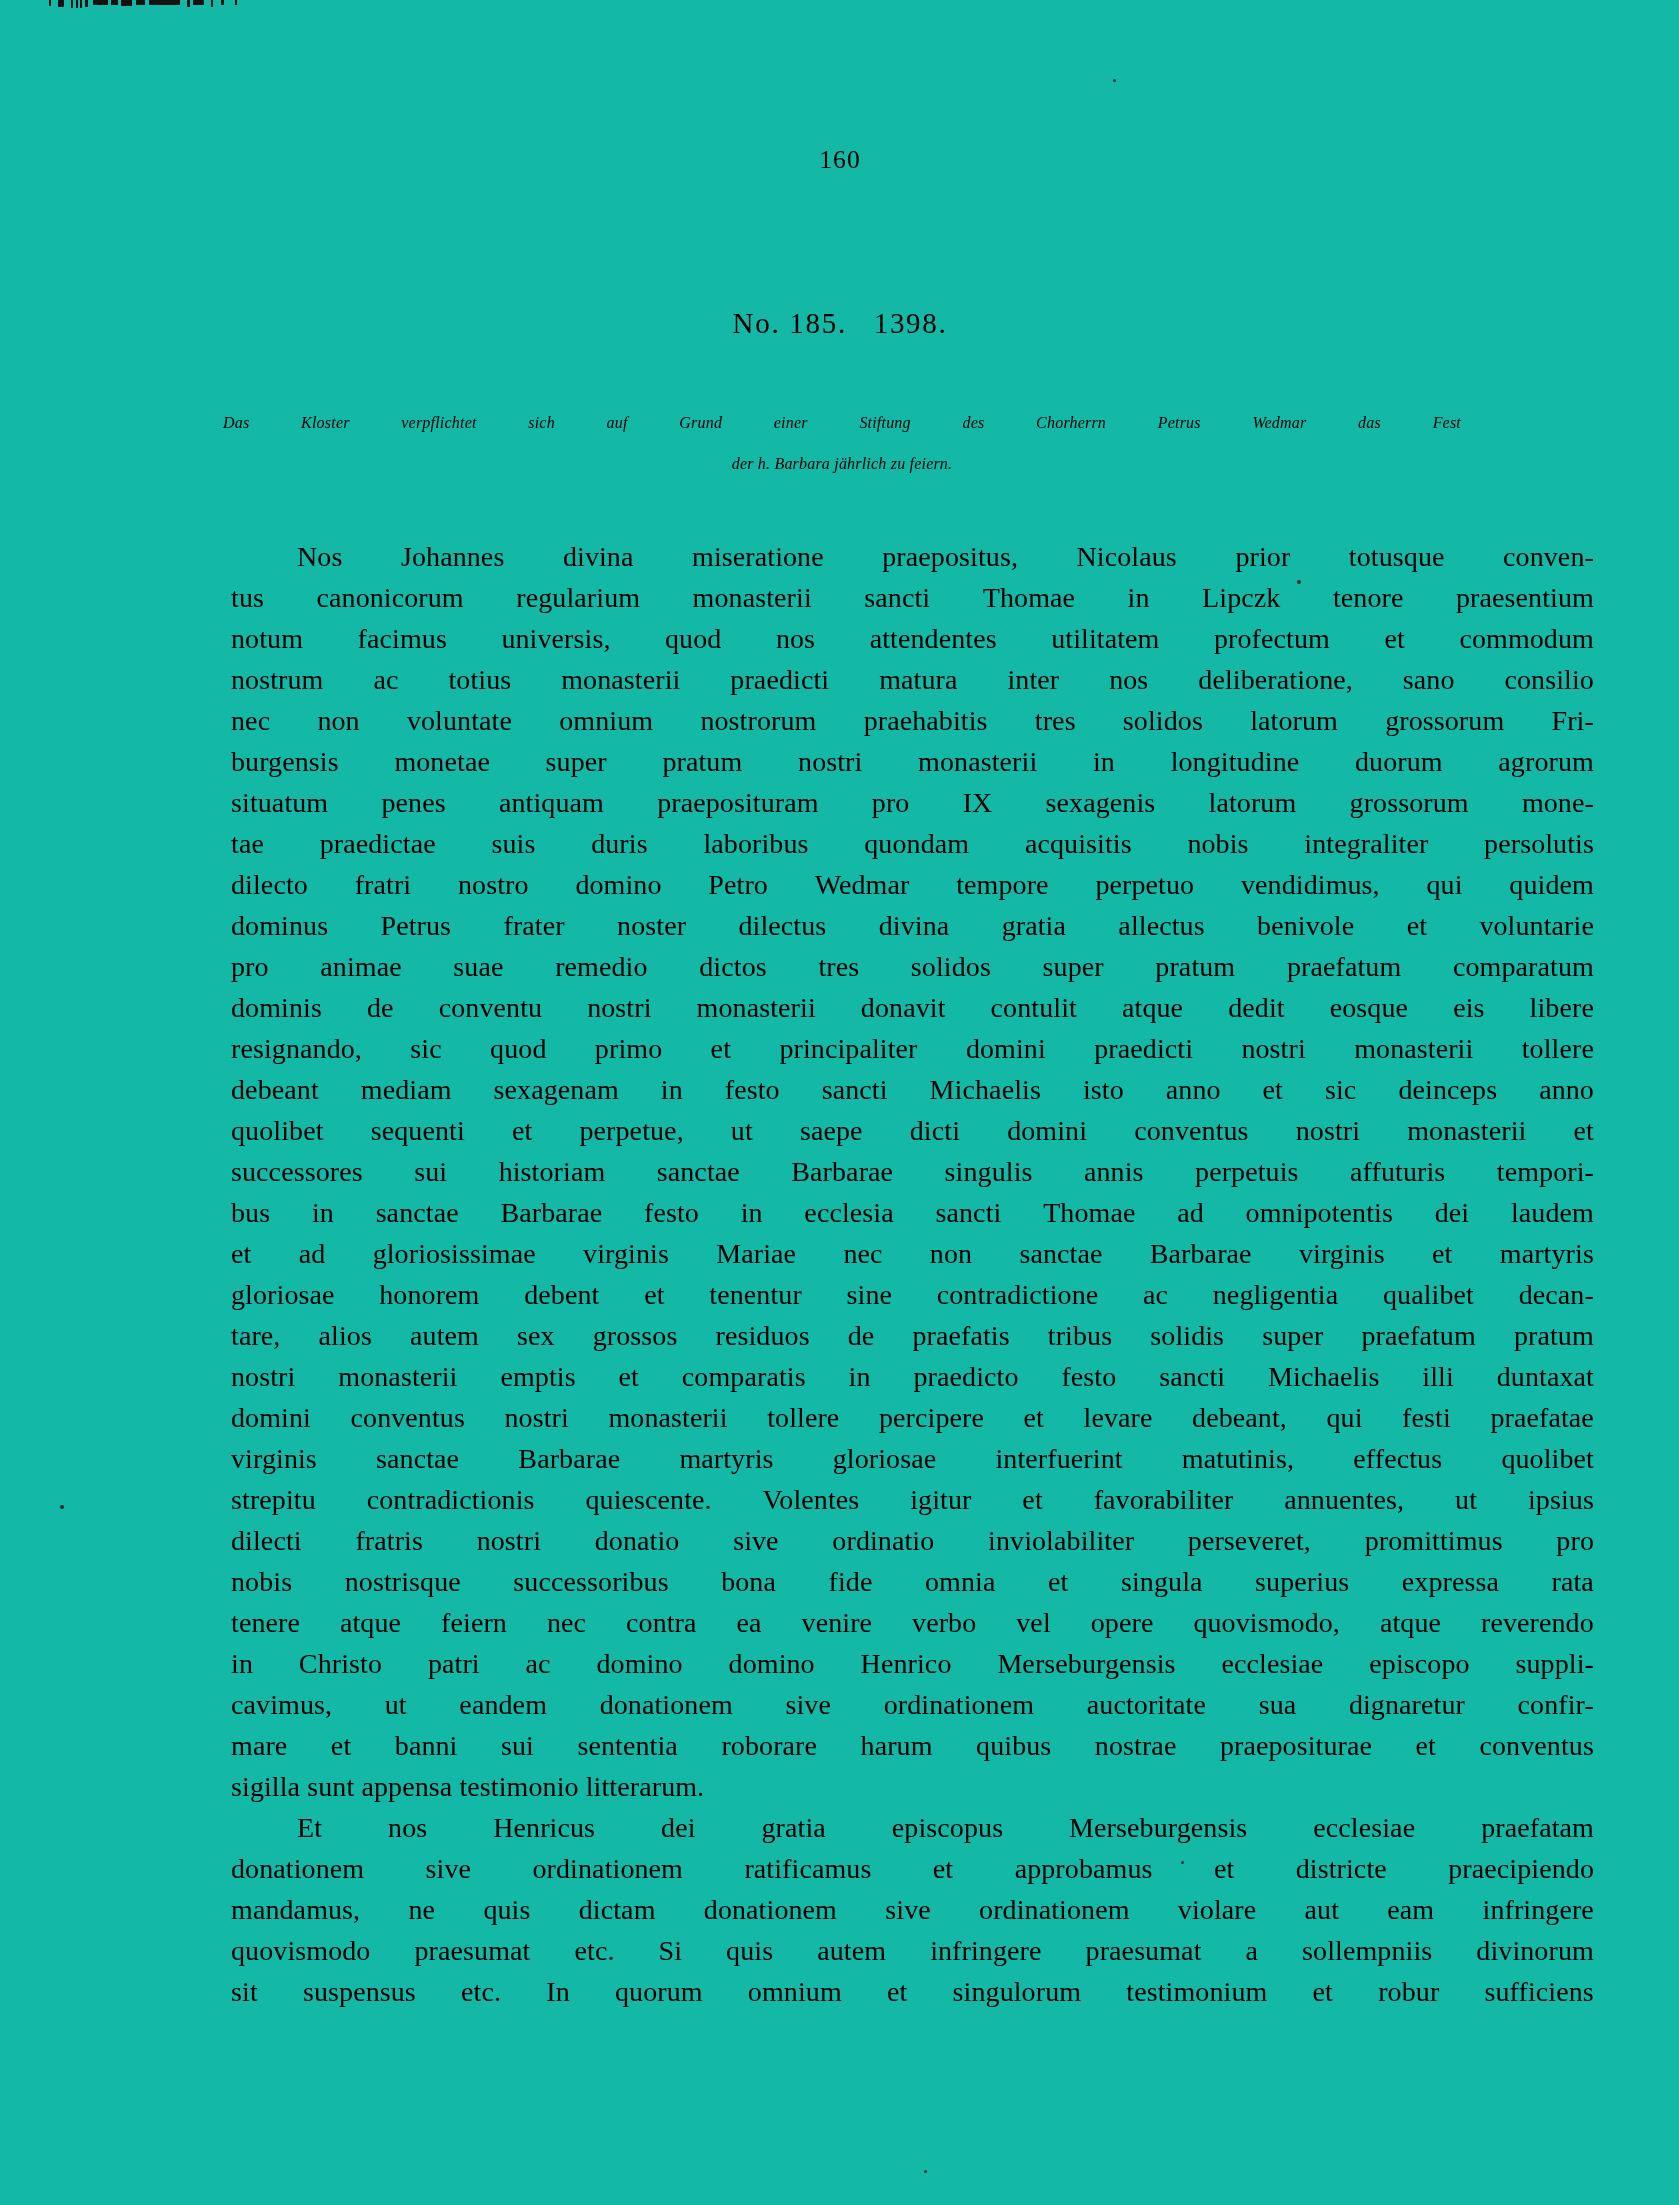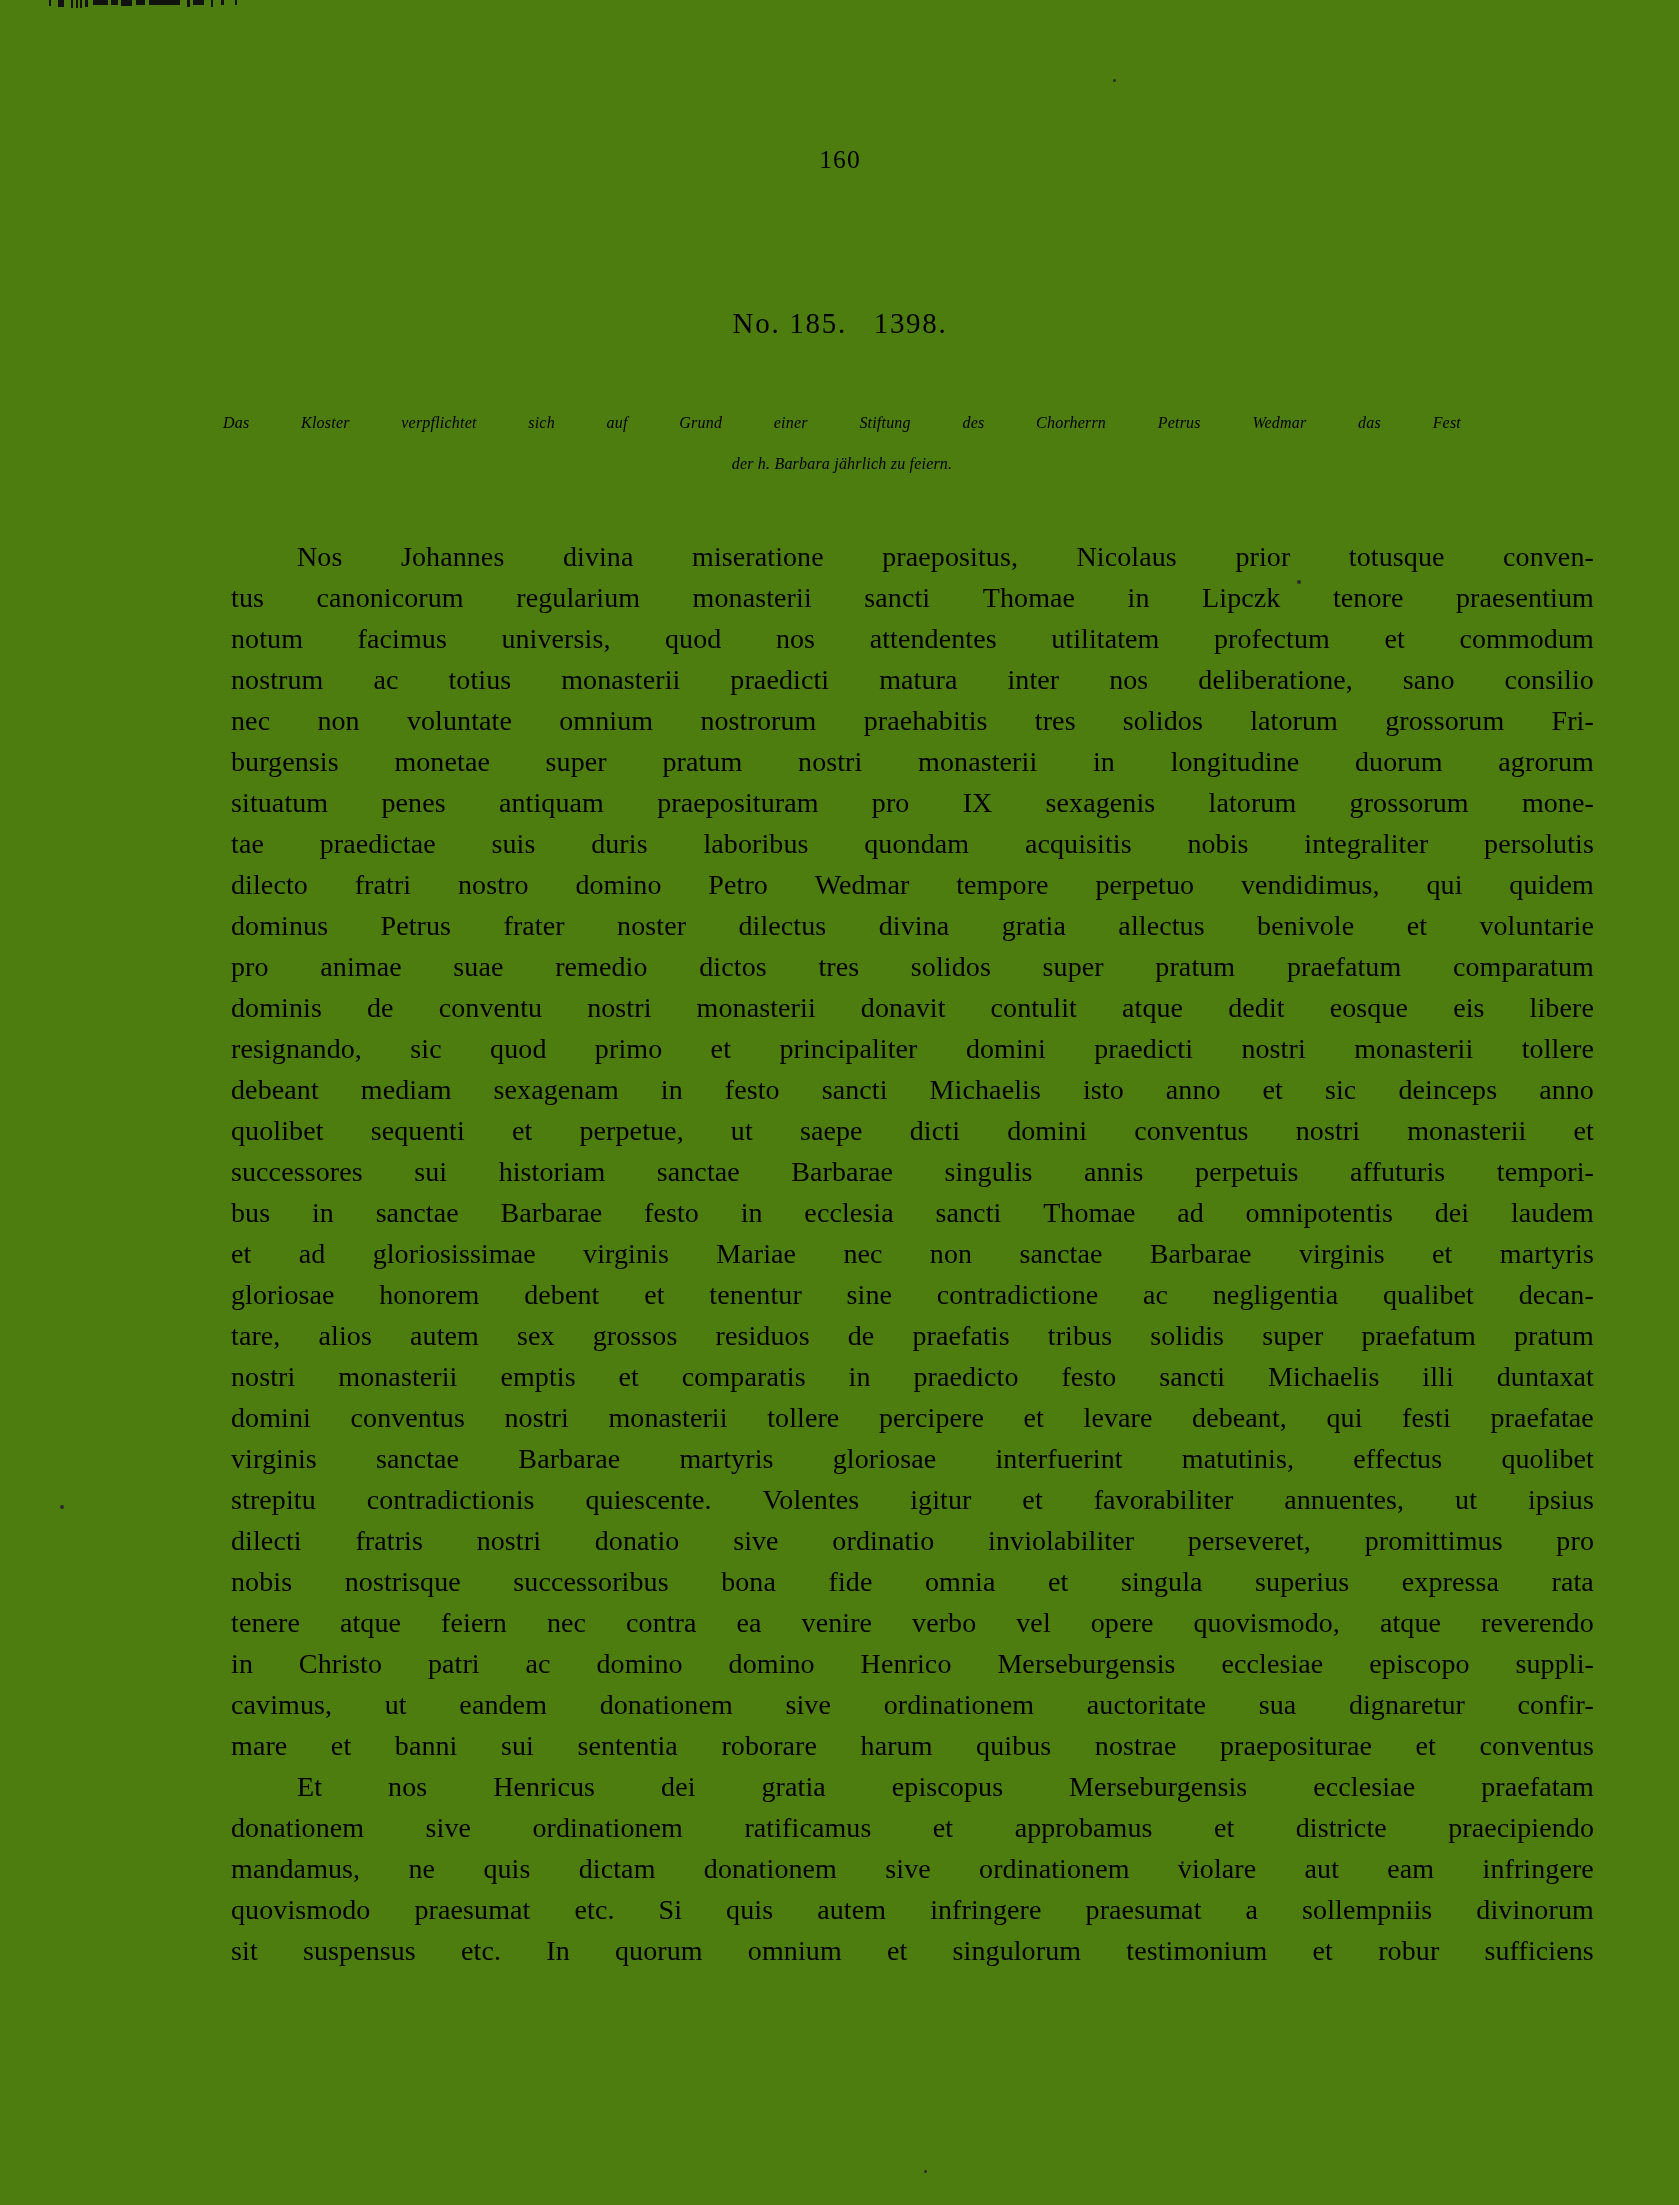--- a/index.html
+++ b/index.html
@@ -10,21 +10,21 @@
   }
   body {
     font-family: "Liberation Serif", "DejaVu Serif", serif;
     color: #000000;
   }
 
   .page {
     position: relative;
     width: 1680px;
     height: 2205px;
-    background: #4d7c0f;
+    background: #14b8a6;
     overflow: hidden;
     box-sizing: border-box;
   }
 
   
   .scan-artifacts {
     position: absolute;
     top: 0;
     left: 0;
     width: 1680px;
@@ -542,20 +542,21 @@
         <span>sui</span>
         <span>sententia</span>
         <span>roborare</span>
         <span>harum</span>
         <span>quibus</span>
         <span>nostrae</span>
         <span>praepositurae</span>
         <span>et</span>
         <span>conventus</span>
       </div>
+      <div class="body-line">sigilla sunt appensa testimonio litterarum.</div>
       <div class="body-line indent justify">
         <span>Et</span>
         <span>nos</span>
         <span>Henricus</span>
         <span>dei</span>
         <span>gratia</span>
         <span>episcopus</span>
         <span>Merseburgensis</span>
         <span>ecclesiae</span>
         <span>praefatam</span>

